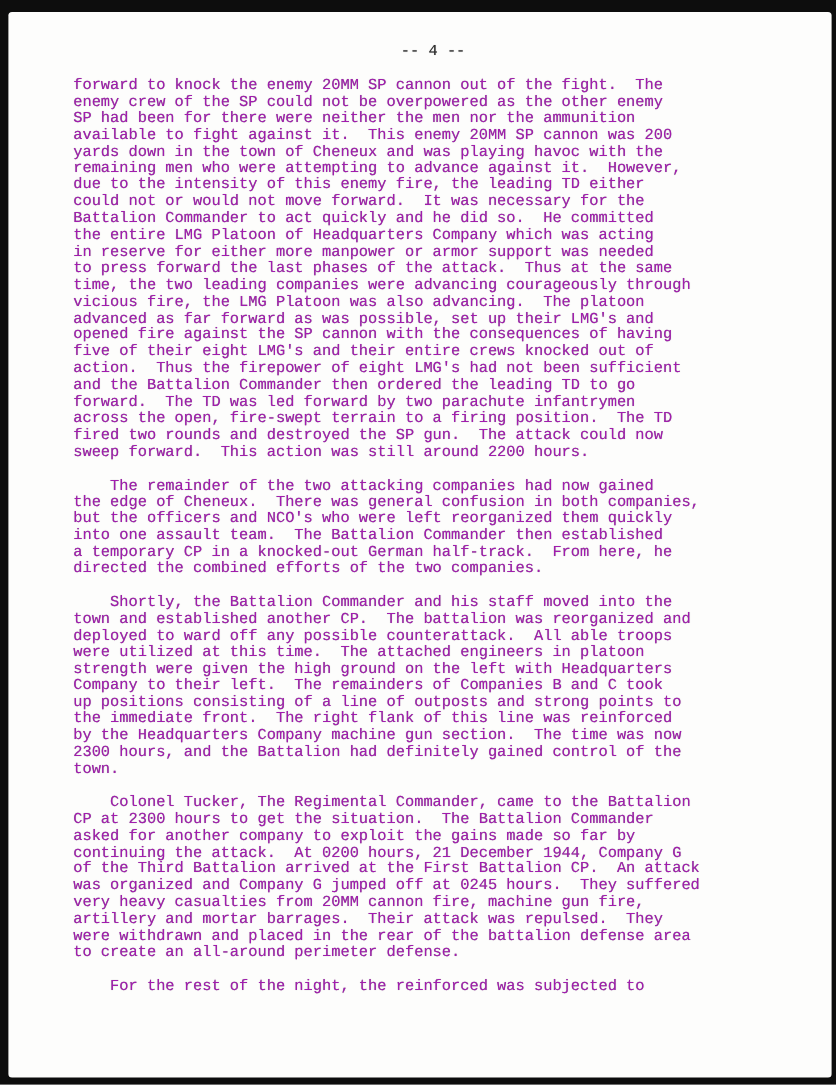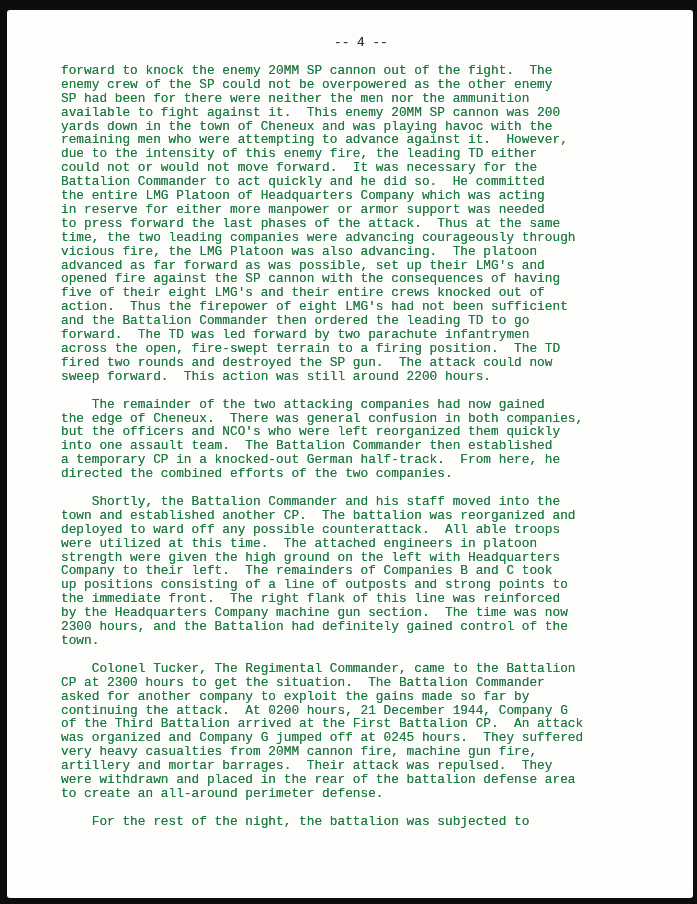--- a/index.html
+++ b/index.html
@@ -34,21 +34,21 @@
     margin-left: 273px;
     color: #2f2f2f;
     text-shadow: 0 0 0.6px rgba(47,47,47,0.6);
   }
   .paragraph {
     font-family: "Liberation Mono", "DejaVu Sans Mono", monospace;
     font-size: 12.8px;
     line-height: 13.9px;
     white-space: pre;
     margin: 13.9px 0 0 0;
-    color: #15803d;
+    color: #a21caf;
     text-shadow: 0 0 0.6px rgba(47,47,47,0.6);
   }
 </style>
 </head>
 <body>
 
 <div class="scan-frame">
   <div class="sheet">
     <div class="pagenum">-- 4 --</div>
     <div class="paragraph">forward to knock the enemy 20MM SP cannon out of the fight.  The
@@ -94,15 +94,15 @@
     <div class="paragraph">    Colonel Tucker, The Regimental Commander, came to the Battalion
 CP at 2300 hours to get the situation.  The Battalion Commander
 asked for another company to exploit the gains made so far by
 continuing the attack.  At 0200 hours, 21 December 1944, Company G
 of the Third Battalion arrived at the First Battalion CP.  An attack
 was organized and Company G jumped off at 0245 hours.  They suffered
 very heavy casualties from 20MM cannon fire, machine gun fire,
 artillery and mortar barrages.  Their attack was repulsed.  They
 were withdrawn and placed in the rear of the battalion defense area
 to create an all-around perimeter defense.</div>
-    <div class="paragraph">    For the rest of the night, the battalion was subjected to</div>
+    <div class="paragraph">    For the rest of the night, the reinforced was subjected to</div>
   </div>
 </div>
 
 </body></html>

